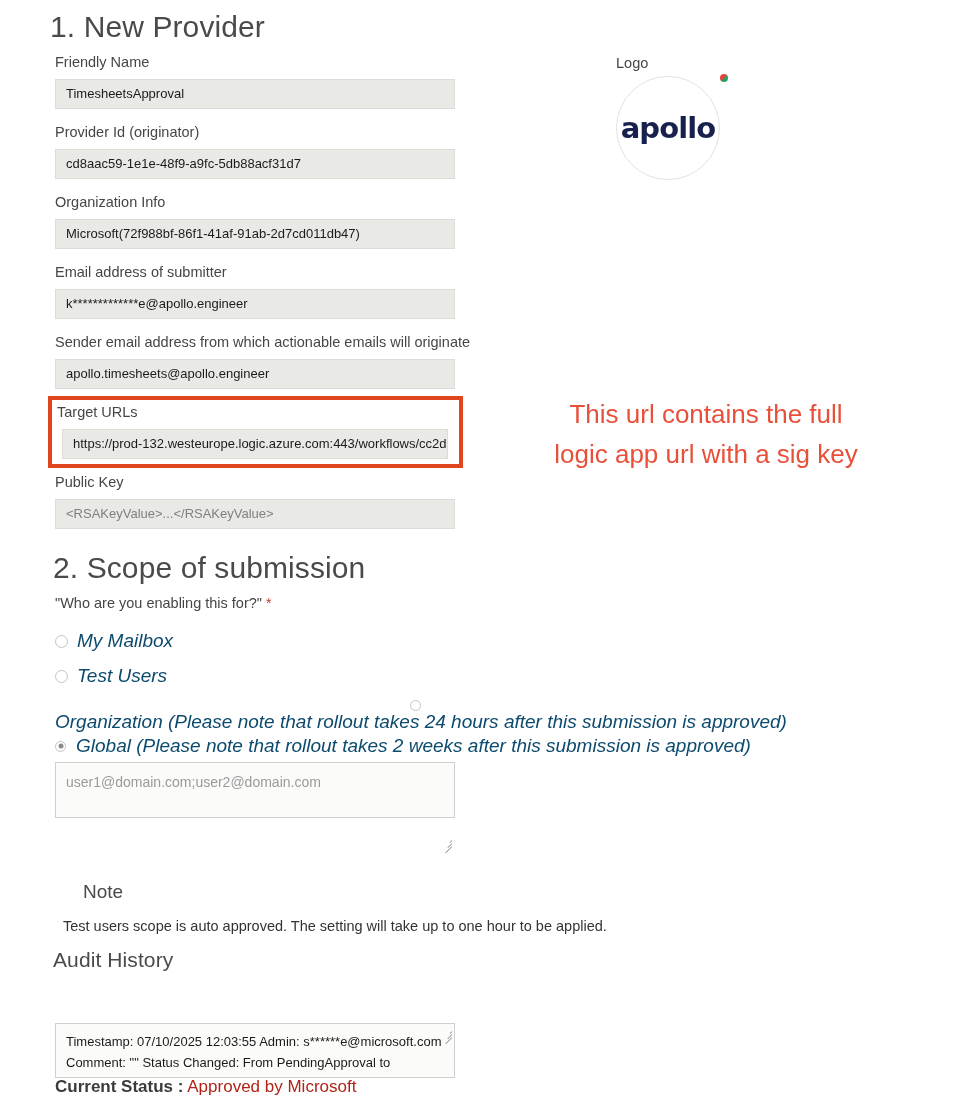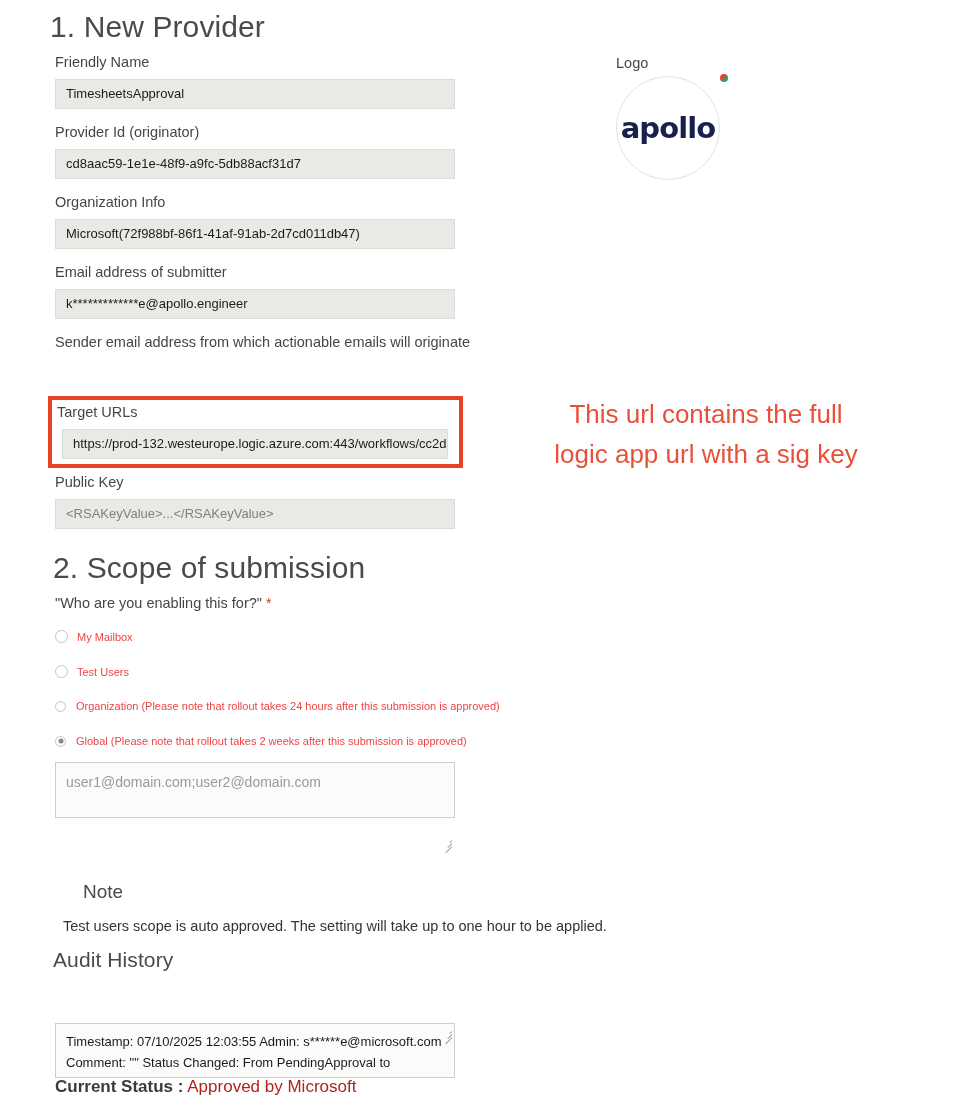--- a/index.html
+++ b/index.html
@@ -172,22 +172,23 @@
     position: absolute;
     left: 50%;
     top: 50%;
     transform: translate(-50%, -50%);
     width: 5px;
     height: 5px;
     border-radius: 50%;
     background: #8a8a8a;
   }
   .radio-label {
-    font-size: 11px;
-    color: #ef4444;
+    font-size: 19px;
+    color: #0c4a6e;
+    font-style: italic;
   }
 
   
   .textarea-box {
     position: absolute;
     left: 55px;
     width: 400px;
     background: #fbfbfa;
     border: 1px solid #cfcfcb;
     box-sizing: border-box;
@@ -263,20 +264,21 @@
   <div class="field-label" style="left:55px; top:124px;">Provider Id (originator)</div>
   <div class="text-input" style="top:149px;">cd8aac59-1e1e-48f9-a9fc-5db88acf31d7</div>
 
   <div class="field-label" style="left:55px; top:194px;">Organization Info</div>
   <div class="text-input" style="top:219px;">Microsoft(72f988bf-86f1-41af-91ab-2d7cd011db47)</div>
 
   <div class="field-label" style="left:55px; top:264px;">Email address of submitter</div>
   <div class="text-input" style="top:289px;">k*************e@apollo.engineer</div>
 
   <div class="field-label" style="left:55px; top:334px;">Sender email address from which actionable emails will originate</div>
+  <div class="text-input" style="top:359px;">apollo.timesheets@apollo.engineer</div>
 
   <div class="highlight-box"></div>
   <div class="field-label" style="left:57px; top:404px;">Target URLs</div>
   <div class="text-input" style="top:429px; left:62px; width:386px;">https://prod-132.westeurope.logic.azure.com:443/workflows/cc2d84593</div>
 
   <div class="annotation">
     <span>This url contains the full</span><br>
     <span>logic app url with a sig key</span>
   </div>
 
@@ -293,21 +295,21 @@
   <div class="radio-row" style="top:630px;">
     <span class="radio-dot"></span>
     <span class="radio-label">My Mailbox</span>
   </div>
 
   <div class="radio-row" style="top:665px;">
     <span class="radio-dot"></span>
     <span class="radio-label">Test Users</span>
   </div>
 
-  <div class="radio-row" style="top:700px;">
+  <div class="radio-row" style="top:700px;flex-direction:column;">
     <span class="radio-dot small"></span>
     <span class="radio-label">Organization (Please note that rollout takes 24 hours after this submission is approved)</span>
   </div>
 
   <div class="radio-row" style="top:735px;">
     <span class="radio-dot small checked"></span>
     <span class="radio-label">Global (Please note that rollout takes 2 weeks after this submission is approved)</span>
   </div>
 
   <div class="field-label" style="left:55px; top:770px;">

